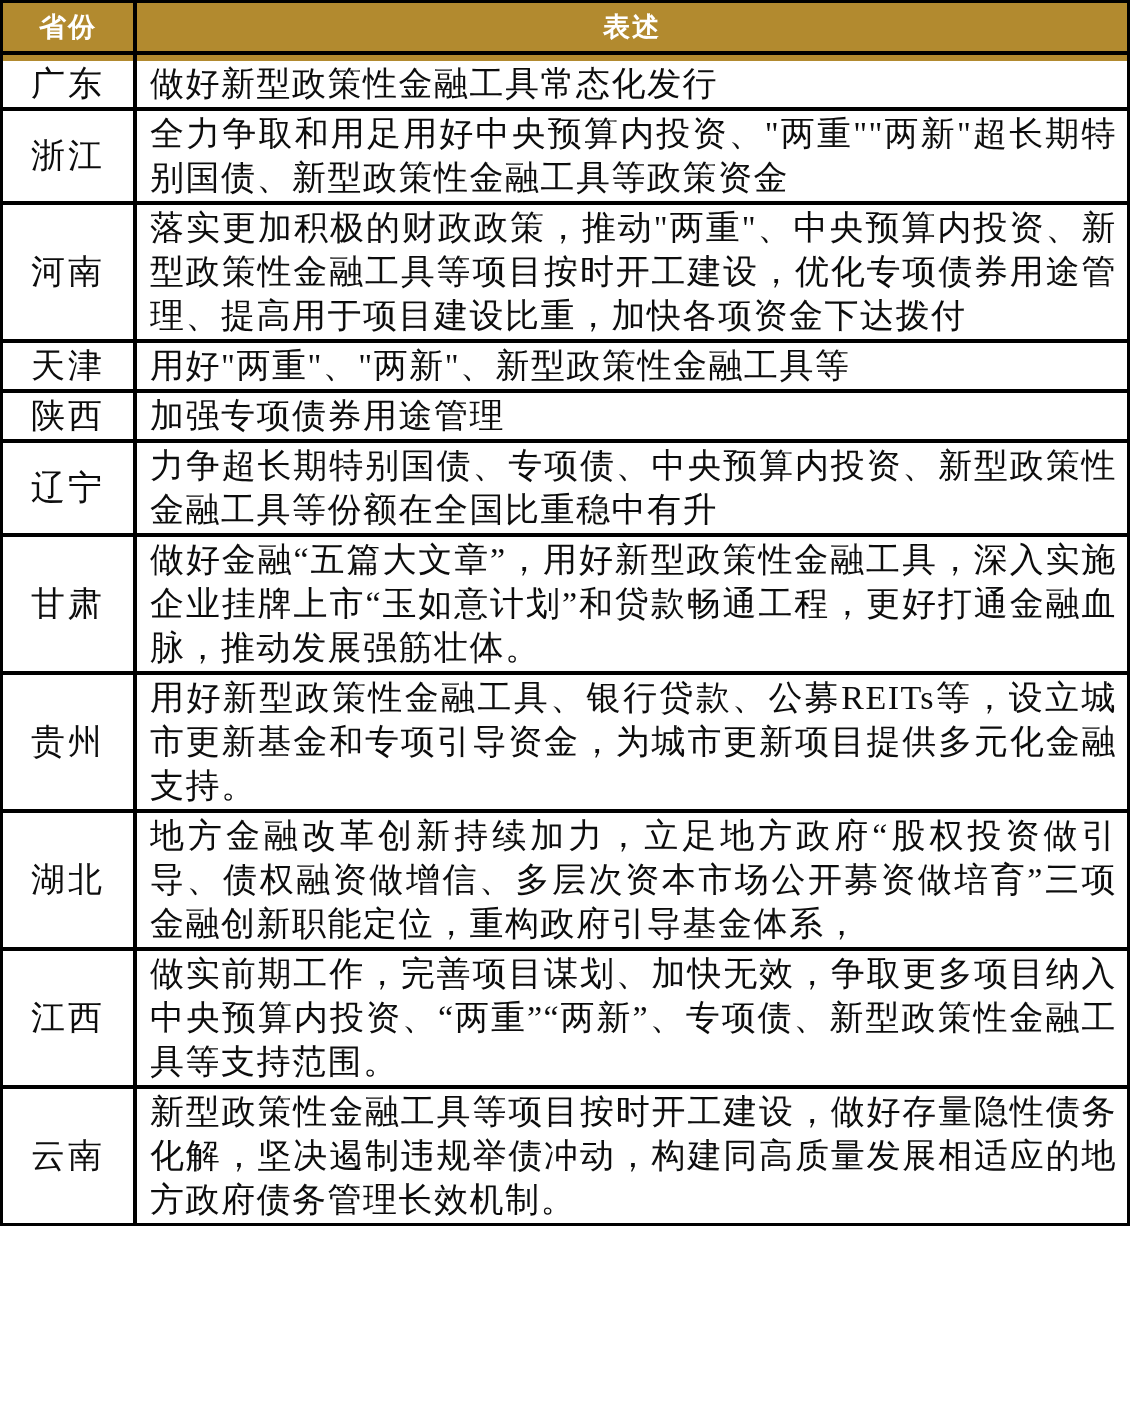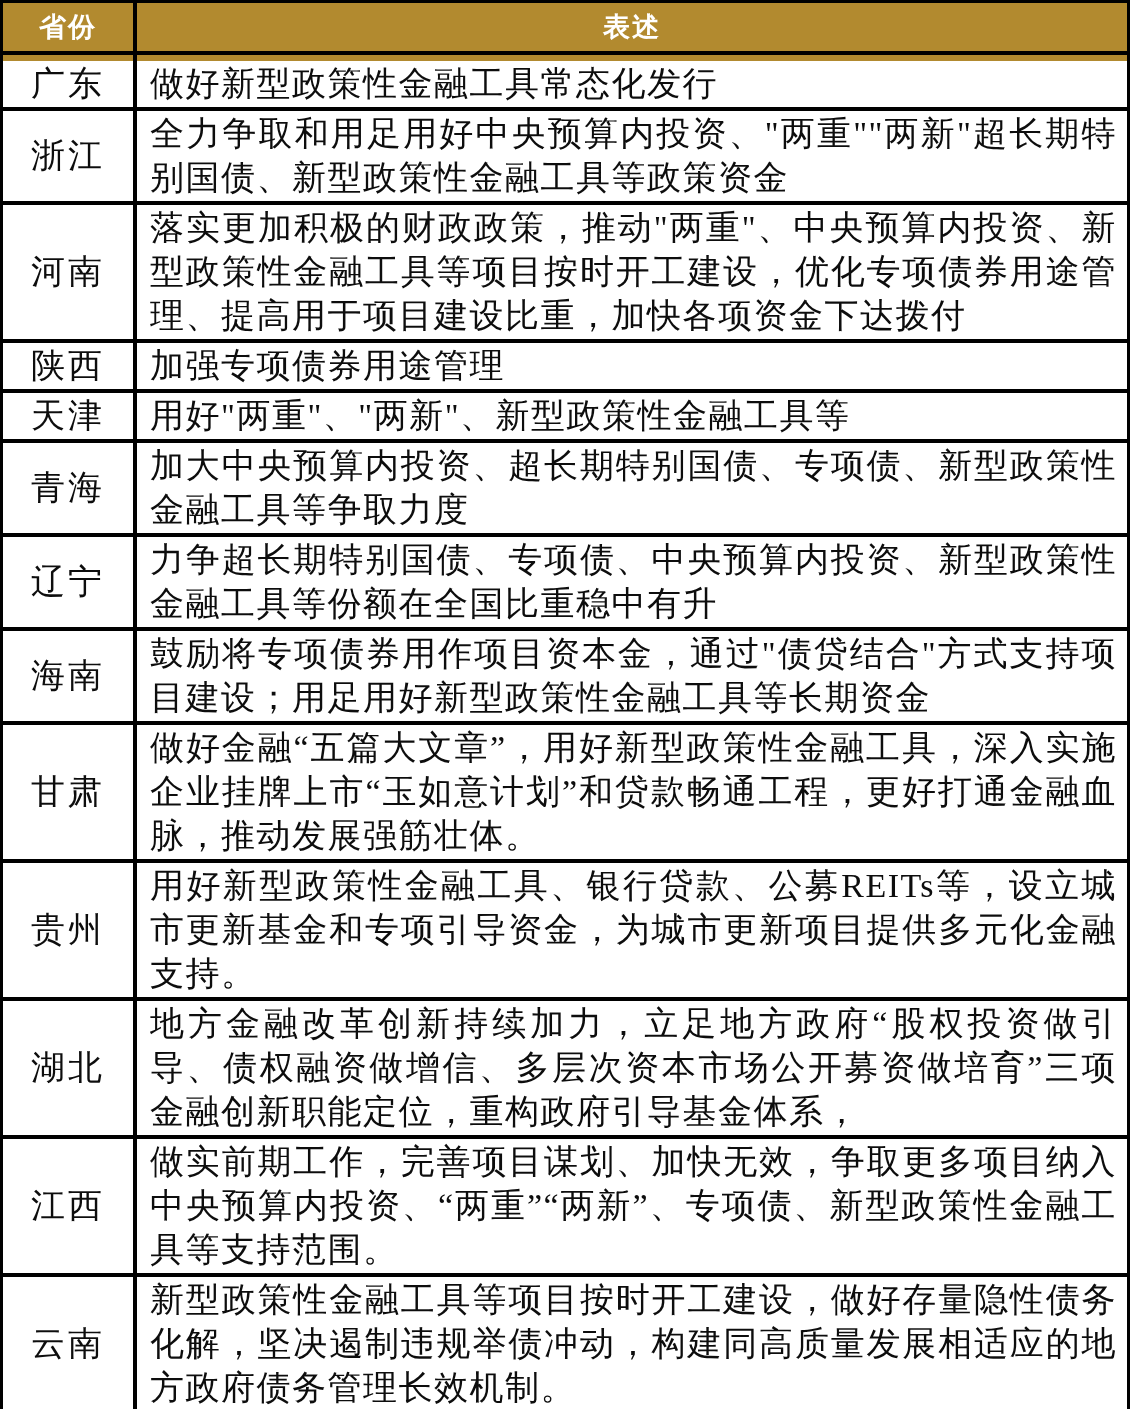--- a/index.html
+++ b/index.html
@@ -90,43 +90,35 @@
     <td class="statement">全力争取和用足用好中央预算内投资、"两重""两新"超长期特别国债、新型政策性金融工具等政策资金</td>
   </tr>
 
   <tr>
     <td class="province">河南</td>
     <td class="statement">落实更加积极的财政政策，推动"两重"、中央预算内投资、新型政策性金融工具等项目按时开工建设，优化专项债券用途管理、提高用于项目建设比重，加快各项资金下达拨付</td>
   </tr>
 
 
   <tr>
-    <td class="province">陕西</td>
-    <td class="statement">加强专项债券用途管理</td>
-  </tr>
-
-  <tr>
     <td class="province">天津</td>
     <td class="statement">用好"两重"、"两新"、新型政策性金融工具等</td>
   </tr>
 
   <tr>
-    <td class="province">青海</td>
-    <td class="statement">加大中央预算内投资、超长期特别国债、专项债、新型政策性金融工具等争取力度</td>
+    <td class="province">陕西</td>
+    <td class="statement">加强专项债券用途管理</td>
   </tr>
+
 
   <tr>
     <td class="province">辽宁</td>
     <td class="statement">力争超长期特别国债、专项债、中央预算内投资、新型政策性金融工具等份额在全国比重稳中有升</td>
   </tr>
 
-  <tr>
-    <td class="province">海南</td>
-    <td class="statement">鼓励将专项债券用作项目资本金，通过"债贷结合"方式支持项目建设；用足用好新型政策性金融工具等长期资金</td>
-  </tr>
 
   <tr>
     <td class="province">甘肃</td>
     <td class="statement">做好金融“五篇大文章”，用好新型政策性金融工具，深入实施企业挂牌上市“玉如意计划”和贷款畅通工程，更好打通金融血脉，推动发展强筋壮体。</td>
   </tr>
 
   <tr>
     <td class="province">贵州</td>
     <td class="statement">用好新型政策性金融工具、银行贷款、公募REITs等，设立城市更新基金和专项引导资金，为城市更新项目提供多元化金融支持。</td>
   </tr>

